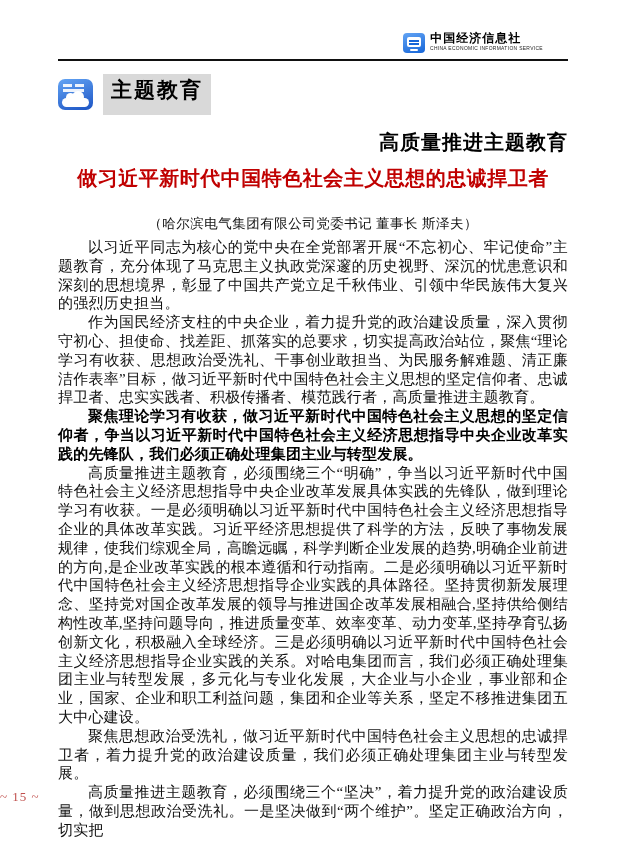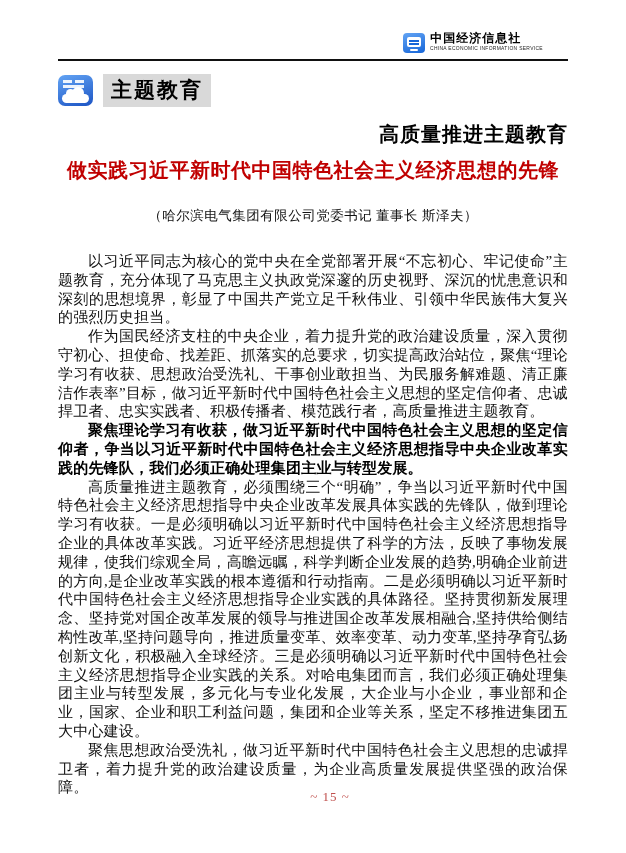--- a/index.html
+++ b/index.html
@@ -74,52 +74,52 @@
   }
   .badge-icon .cloud:before{
     content:"";position:absolute;left:4px;top:-5px;width:9px;height:9px;background:#fff;border-radius:50%;
   }
   .badge-icon .cloud:after{
     content:"";position:absolute;right:5px;top:-7px;width:12px;height:12px;background:#fff;border-radius:50%;
   }
   .badge-label{
     font-family:"Liberation Sans","DejaVu Sans",sans-serif;
     font-weight:bold;font-size:21px;color:#000;
-    background:var(--badge-bg);padding:2px 8px 3px 8px;letter-spacing:2px;
+    background:var(--badge-bg);padding:2px 8px 11px 8px;letter-spacing:2px;
   }
   
   .article-title{
     margin-top:14px;text-align:right;
     font-family:"Liberation Sans","DejaVu Sans",sans-serif;
     font-weight:bold;font-size:20px;color:#000;letter-spacing:1px;
   }
   .article-subtitle{
     margin-top:9px;text-align:center;
     font-family:"Liberation Sans","DejaVu Sans",sans-serif;
     font-weight:bold;font-size:20px;color:var(--subtitle-red);letter-spacing:.5px;
   }
   .article-byline{
     margin-top:23px;text-align:center;
     font-size:13.5px;color:#111;letter-spacing:.5px;
   }
   
-  .article-body{margin-top:27px;}
+  .article-body{margin-top:5px;}
   .body-para{
     font-size:15px;line-height:18.8px;
     text-align:justify;text-indent:2em;color:#111;
     letter-spacing:.2px;
   }
   .body-para.bold{
     font-family:"Liberation Sans","DejaVu Sans",sans-serif;
     font-weight:bold;color:#000;
   }
   
   .footer{
-    position:absolute;left:0;right:0;bottom:48px;text-align:center;
-    font-size:13px;color:var(--page-number);letter-spacing:1px;padding-left:34px;
+    position:absolute;left:0;right:0;bottom:48px;
+    font-size:13px;color:var(--page-number);letter-spacing:1px;
   }
 </style>
 </head>
 <body>
 
 <div class="page">
 
   <div class="content header">
     <div class="logo">
       <div class="logo-icon">
@@ -137,27 +137,28 @@
   <div class="content">
     <div class="badge-row">
       <div class="badge-icon">
         <div class="marks"></div>
         <div class="cloud"></div>
       </div>
       <span class="badge-label">主题教育</span>
     </div>
 
     <h1 class="article-title">高质量推进主题教育</h1>
-    <h2 class="article-subtitle">做实践习近平新时代中国特色社会主义经济思想的先锋</h2>
+    <h2 class="article-subtitle">做习近平新时代中国特色社会主义思想的忠诚捍卫者</h2>
     <div class="article-byline">（哈尔滨电气集团有限公司党委书记 董事长 斯泽夫）</div>
 
     <div class="article-body">
         <p class="body-para">以习近平同志为核心的党中央在全党部署开展“不忘初心、牢记使命”主题教育，充分体现了马克思主义执政党深邃的历史视野、深沉的忧患意识和深刻的思想境界，彰显了中国共产党立足千秋伟业、引领中华民族伟大复兴的强烈历史担当。</p>
         <p class="body-para">作为国民经济支柱的中央企业，着力提升党的政治建设质量，深入贯彻守初心、担使命、找差距、抓落实的总要求，切实提高政治站位，聚焦“理论学习有收获、思想政治受洗礼、干事创业敢担当、为民服务解难题、清正廉洁作表率”目标，做习近平新时代中国特色社会主义思想的坚定信仰者、忠诚捍卫者、忠实实践者、积极传播者、模范践行者，高质量推进主题教育。</p>
         <p class="body-para bold">聚焦理论学习有收获，做习近平新时代中国特色社会主义思想的坚定信仰者，争当以习近平新时代中国特色社会主义经济思想指导中央企业改革实践的先锋队，我们必须正确处理集团主业与转型发展。</p>
         <p class="body-para">高质量推进主题教育，必须围绕三个“明确”，争当以习近平新时代中国特色社会主义经济思想指导中央企业改革发展具体实践的先锋队，做到理论学习有收获。一是必须明确以习近平新时代中国特色社会主义经济思想指导企业的具体改革实践。习近平经济思想提供了科学的方法，反映了事物发展规律，使我们综观全局，高瞻远瞩，科学判断企业发展的趋势,明确企业前进的方向,是企业改革实践的根本遵循和行动指南。二是必须明确以习近平新时代中国特色社会主义经济思想指导企业实践的具体路径。坚持贯彻新发展理念、坚持党对国企改革发展的领导与推进国企改革发展相融合,坚持供给侧结构性改革,坚持问题导向，推进质量变革、效率变革、动力变革,坚持孕育弘扬创新文化，积极融入全球经济。三是必须明确以习近平新时代中国特色社会主义经济思想指导企业实践的关系。对哈电集团而言，我们必须正确处理集团主业与转型发展，多元化与专业化发展，大企业与小企业，事业部和企业，国家、企业和职工利益问题，集团和企业等关系，坚定不移推进集团五大中心建设。</p>
-        <p class="body-para">聚焦思想政治受洗礼，做习近平新时代中国特色社会主义思想的忠诚捍卫者，着力提升党的政治建设质量，为企业高质量发展提供坚强的政治保障。</p>
+        <p class="body-para">聚焦思想政治受洗礼，做习近平新时代中国特色社会主义思想的忠诚捍卫者，着力提升党的政治建设质量，我们必须正确处理集团主业与转型发展。</p>
+        <p class="body-para">高质量推进主题教育，必须围绕三个“坚决”，着力提升党的政治建设质量，做到思想政治受洗礼。一是坚决做到“两个维护”。坚定正确政治方向，切实把</p>
       </div>
   </div>
 
   <div class="footer">~ 15 ~</div>
 
 </div>
 
 </body></html>

